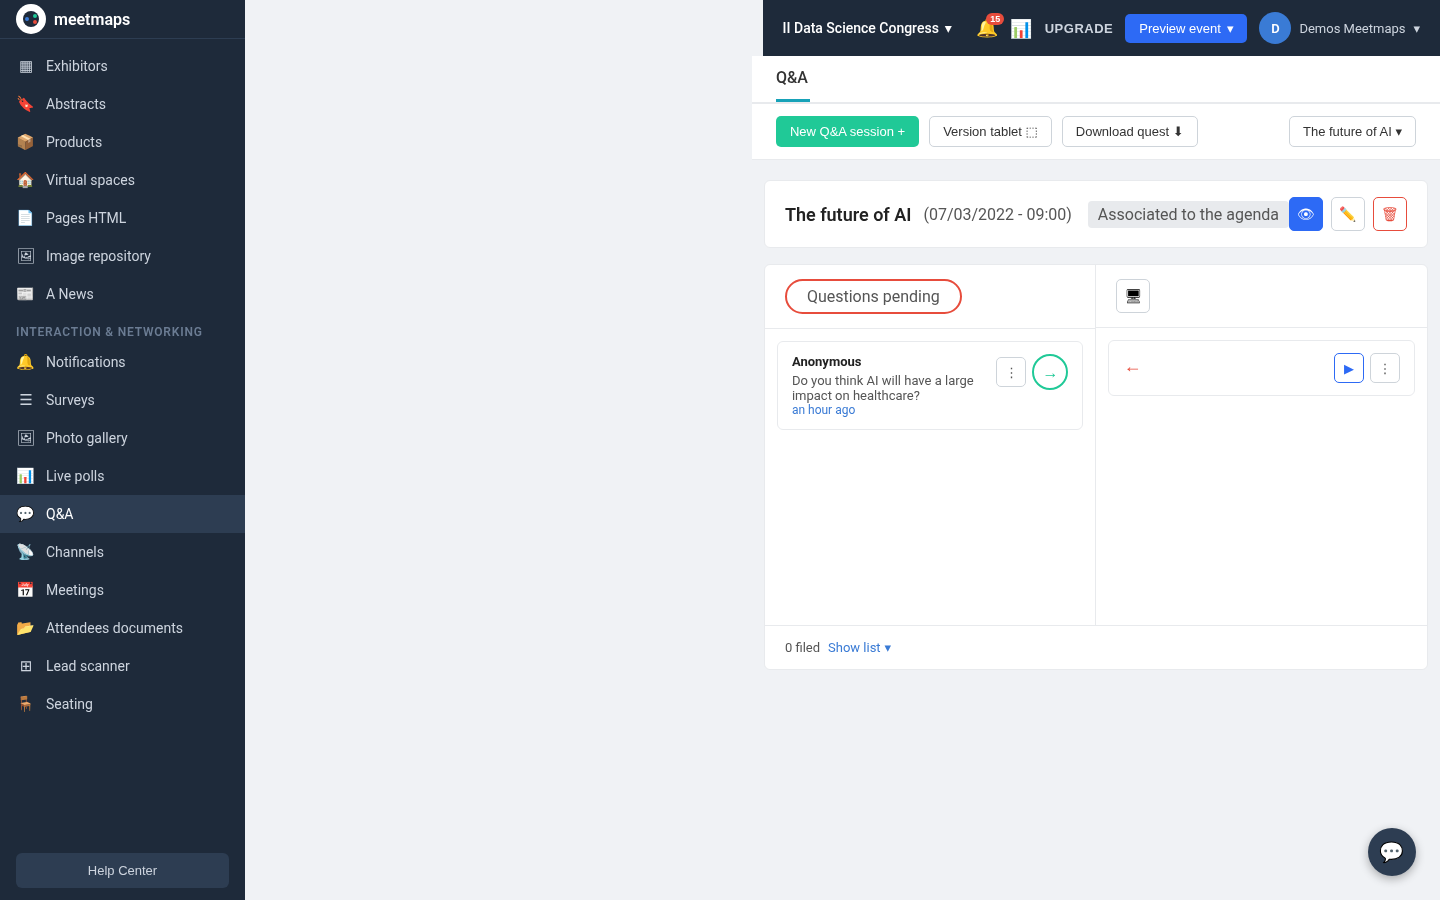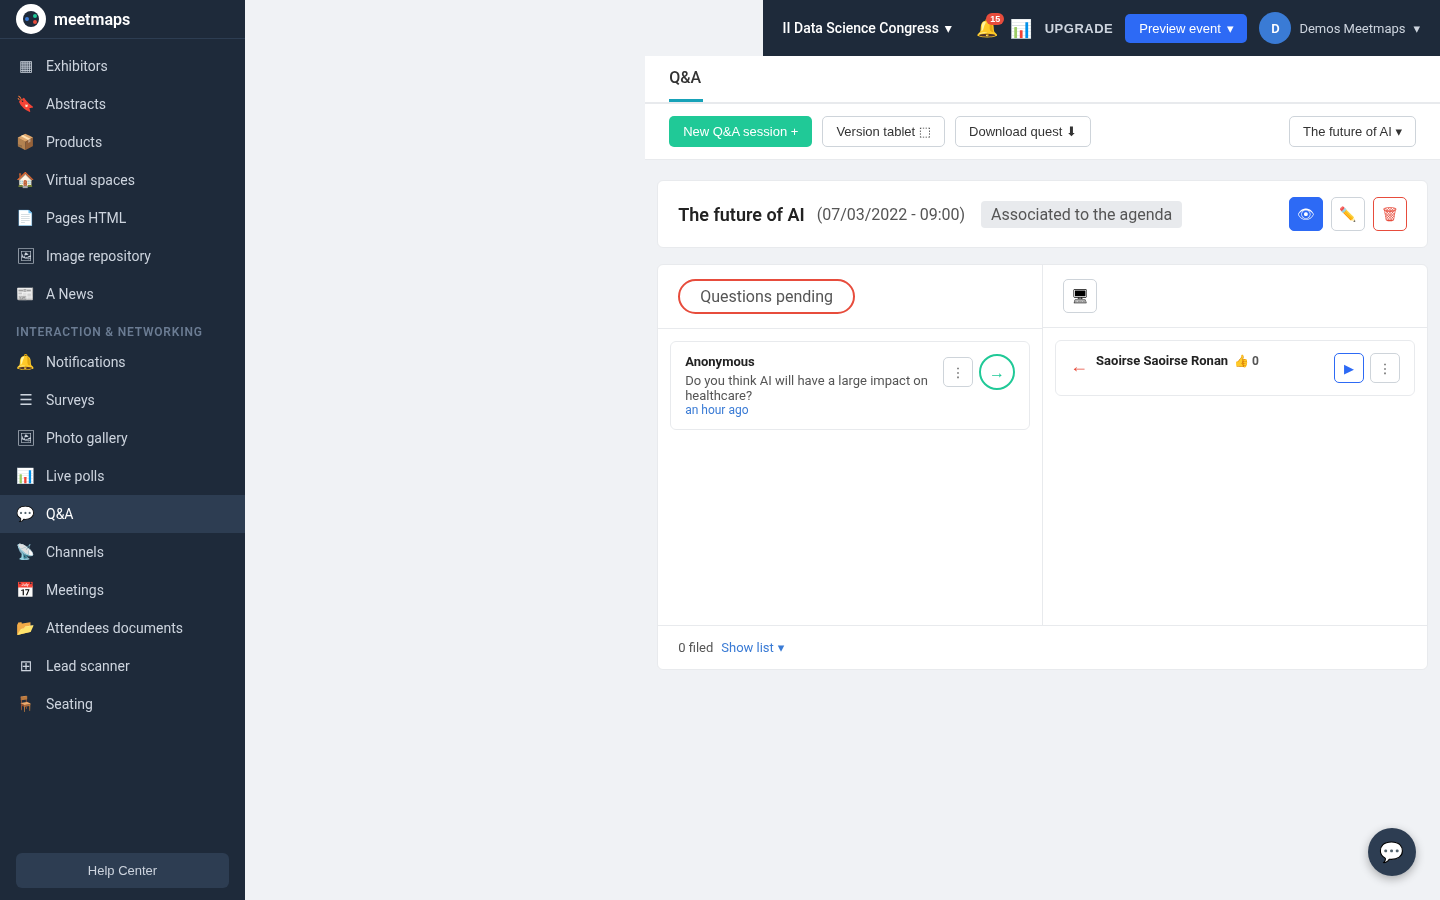--- a/index.html
+++ b/index.html
@@ -548,26 +548,20 @@
             <div class="col-header">
               <div class="screen-btn">
                 <span>🖥</span>
               </div>
             </div>
             <div class="col-body">
               <div class="live-question-card">
                 <div class="live-left">
                   <span class="back-arrow">←</span>
                   <div class="live-info">
-                    <div class="live-author">
-                      <span>Saoirse Saoirse Ronan</span>
-                      <span class="like-badge">
-                        👍 <span>0</span>
-                      </span>
-                    </div>
                   </div>
                 </div>
                 <div class="live-actions">
                   <div class="play-btn">▶</div>
                   <div class="q-icon-btn">⋮</div>
                 </div>
               </div>
             </div>
           </div>
 

